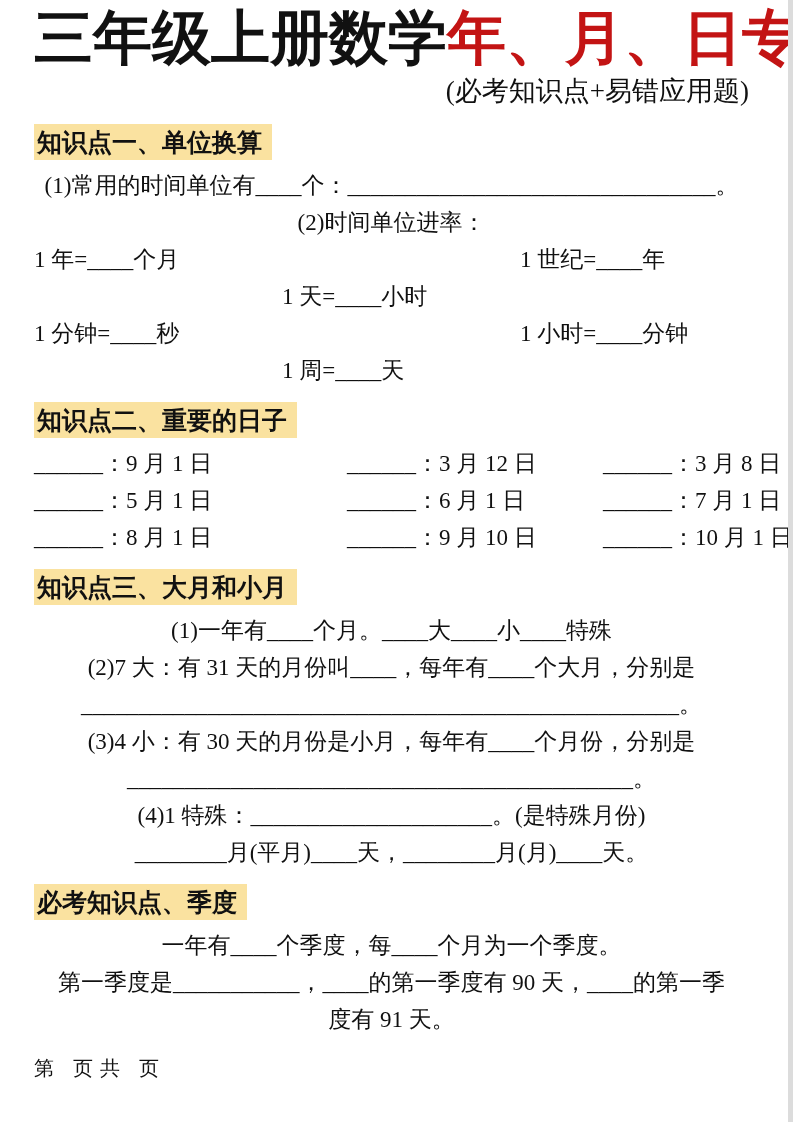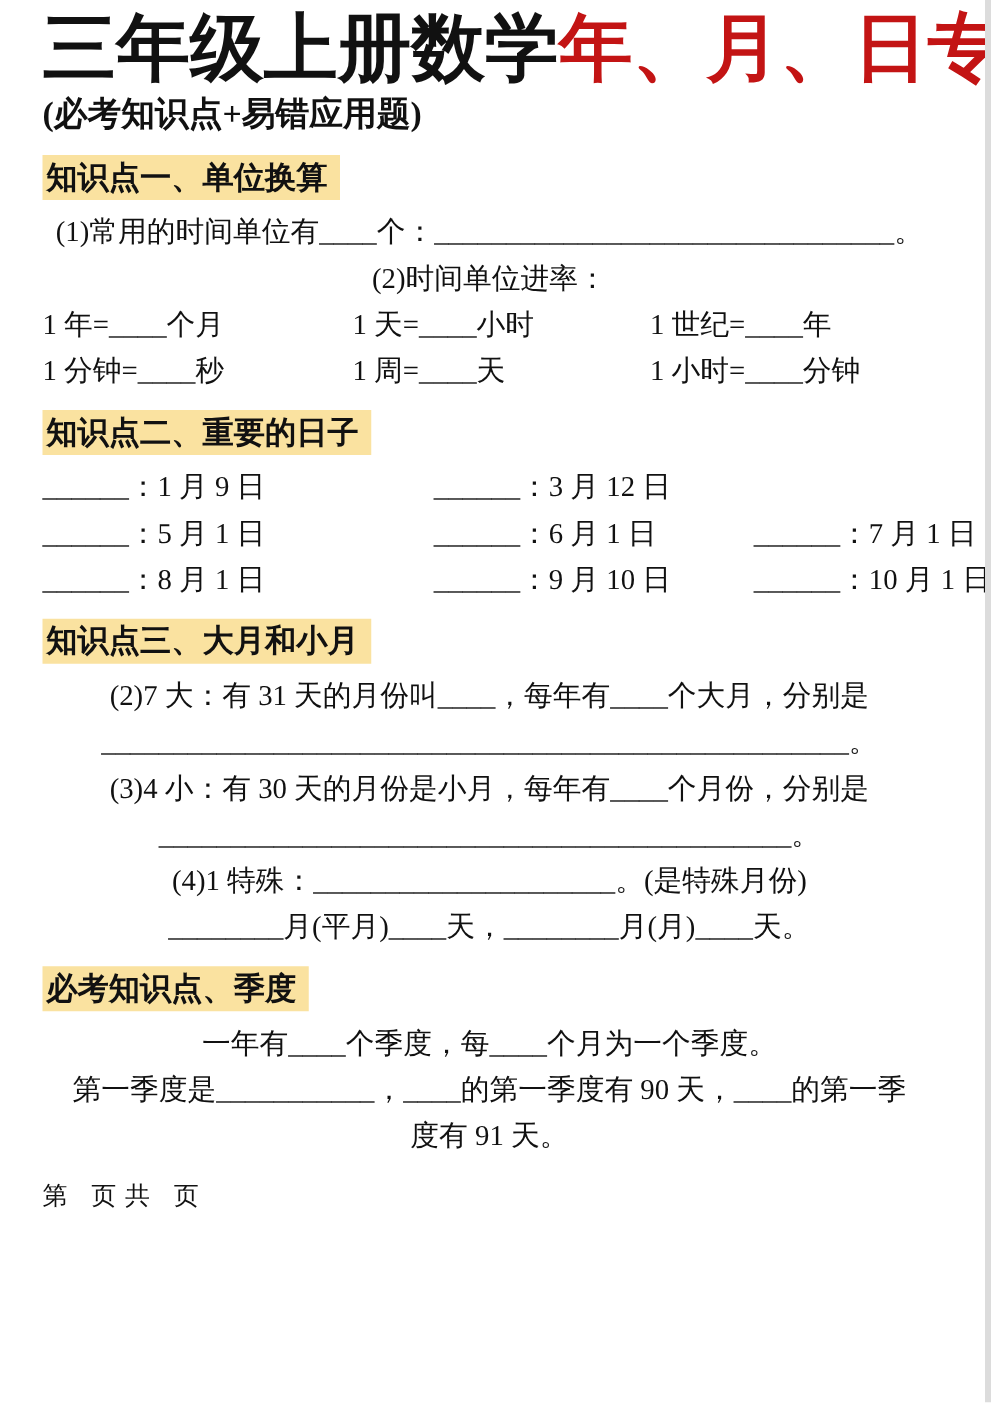--- a/index.html
+++ b/index.html
@@ -25,22 +25,22 @@
     text-align: left;
     white-space: nowrap;
     font-family: "Liberation Sans", "DejaVu Sans", sans-serif;
     font-weight: 700;
     font-size: 59px;
     line-height: 60px;
     letter-spacing: 0px;
   }
   .title .t-red { color: var(--title-red, #c31414); }
   .subtitle {
-    text-align: left;
-    font-weight: 700;
+    text-align: right;
+    font-weight: 400;
     font-size: 27px;
     line-height: 34px;
     margin-top: 6px;
   }
   .section { margin-top: 16px; }
   .sec-heading-row { line-height: 36px; }
   .sec-heading {
     display: inline-block;
     background: var(--heading-highlight, #fae2a0);
     font-family: "Liberation Sans", "DejaVu Sans", sans-serif;
@@ -58,21 +58,21 @@
     text-align: center;
   }
   .row {
     display: flex;
     font-size: 23px;
     line-height: 30px;
     margin: 7px 0;
   }
   .cell { white-space: nowrap; flex: 0 0 auto; font-family: Liberation Serif, serif; }
   .grid-conv .cell:nth-child(1) { width: 248px; }
-  .grid-conv .cell:nth-child(2) { width: 238px; }
+  .grid-conv .cell:nth-child(2) { width: 238px; margin-top: 37px; }
   .grid-date .cell:nth-child(1) { width: 286px; }
   .grid-date .cell:nth-child(2) { width: 256px; margin-left: 27px; }
   .footer {
     text-align: left;
     font-size: 20px;
     line-height: 26px;
     letter-spacing: 7px;
     margin-top: 20px;
   }
 </style>
@@ -97,36 +97,38 @@
         </div>
         <div class="row grid-conv">
           <span class="cell">1 分钟=____秒</span>
           <span class="cell">1 周=____天</span>
           <span class="cell">1 小时=____分钟</span>
         </div>
       </section>
       <section class="section">
         <div class="sec-heading-row"><span class="sec-heading">知识点二、重要的日子</span></div>
         <div class="row grid-date">
-          <span class="cell">______：1 月 9 日</span>
+          <span class="cell">______：9 月 1 日</span>
           <span class="cell">______：3 月 12 日</span>
+          <span class="cell">______：3 月 8 日</span>
         </div>
         <div class="row grid-date">
           <span class="cell">______：5 月 1 日</span>
           <span class="cell">______：6 月 1 日</span>
           <span class="cell">______：7 月 1 日</span>
         </div>
         <div class="row grid-date">
           <span class="cell">______：8 月 1 日</span>
           <span class="cell">______：9 月 10 日</span>
           <span class="cell">______：10 月 1 日</span>
         </div>
       </section>
       <section class="section">
         <div class="sec-heading-row"><span class="sec-heading">知识点三、大月和小月</span></div>
+        <div class="line">(1)一年有____个月。____大____小____特殊</div>
         <div class="line">(2)7 大：有 31 天的月份叫____，每年有____个大月，分别是</div>
         <div class="line">____________________________________________________。</div>
         <div class="line">(3)4 小：有 30 天的月份是小月，每年有____个月份，分别是</div>
         <div class="line">____________________________________________。</div>
         <div class="line">(4)1 特殊：_____________________。(是特殊月份)</div>
         <div class="line">________月(平月)____天，________月(月)____天。</div>
       </section>
       <section class="section">
         <div class="sec-heading-row"><span class="sec-heading">必考知识点、季度</span></div>
         <div class="line">一年有____个季度，每____个月为一个季度。</div>

